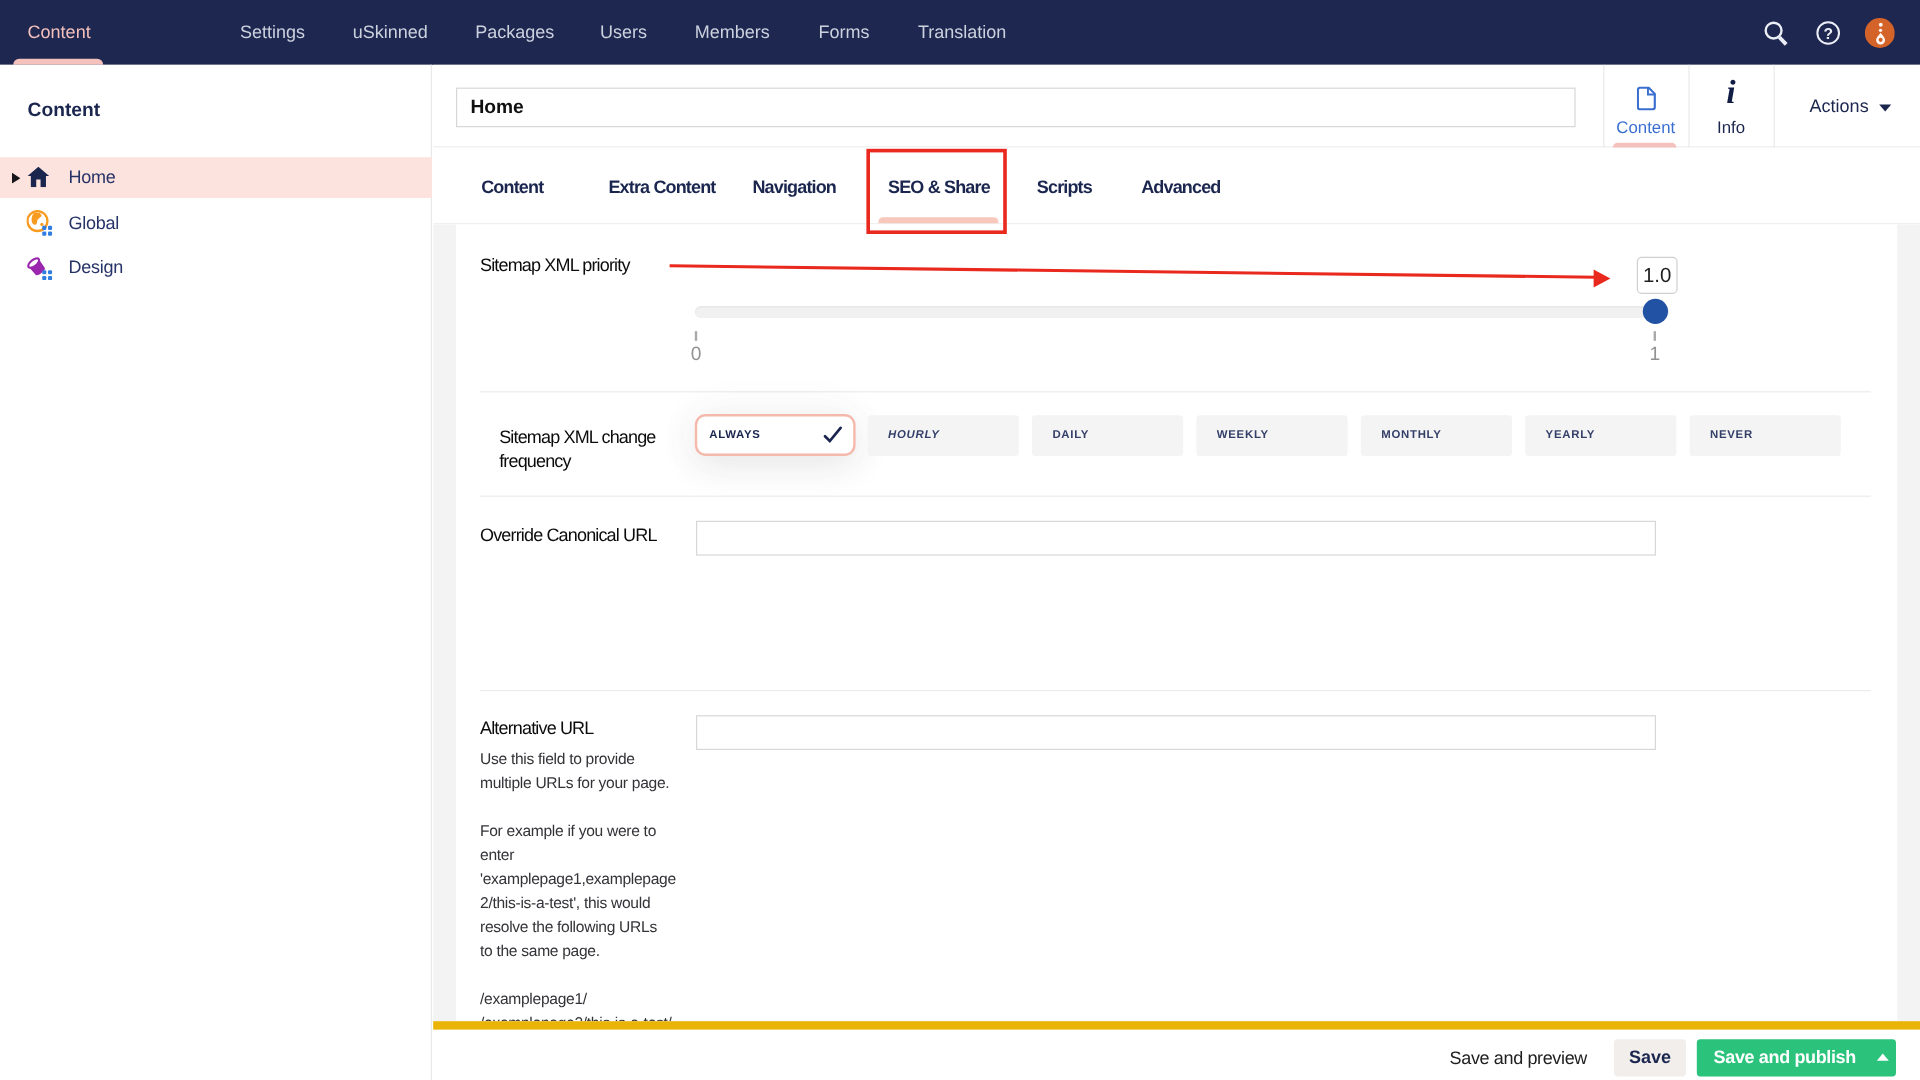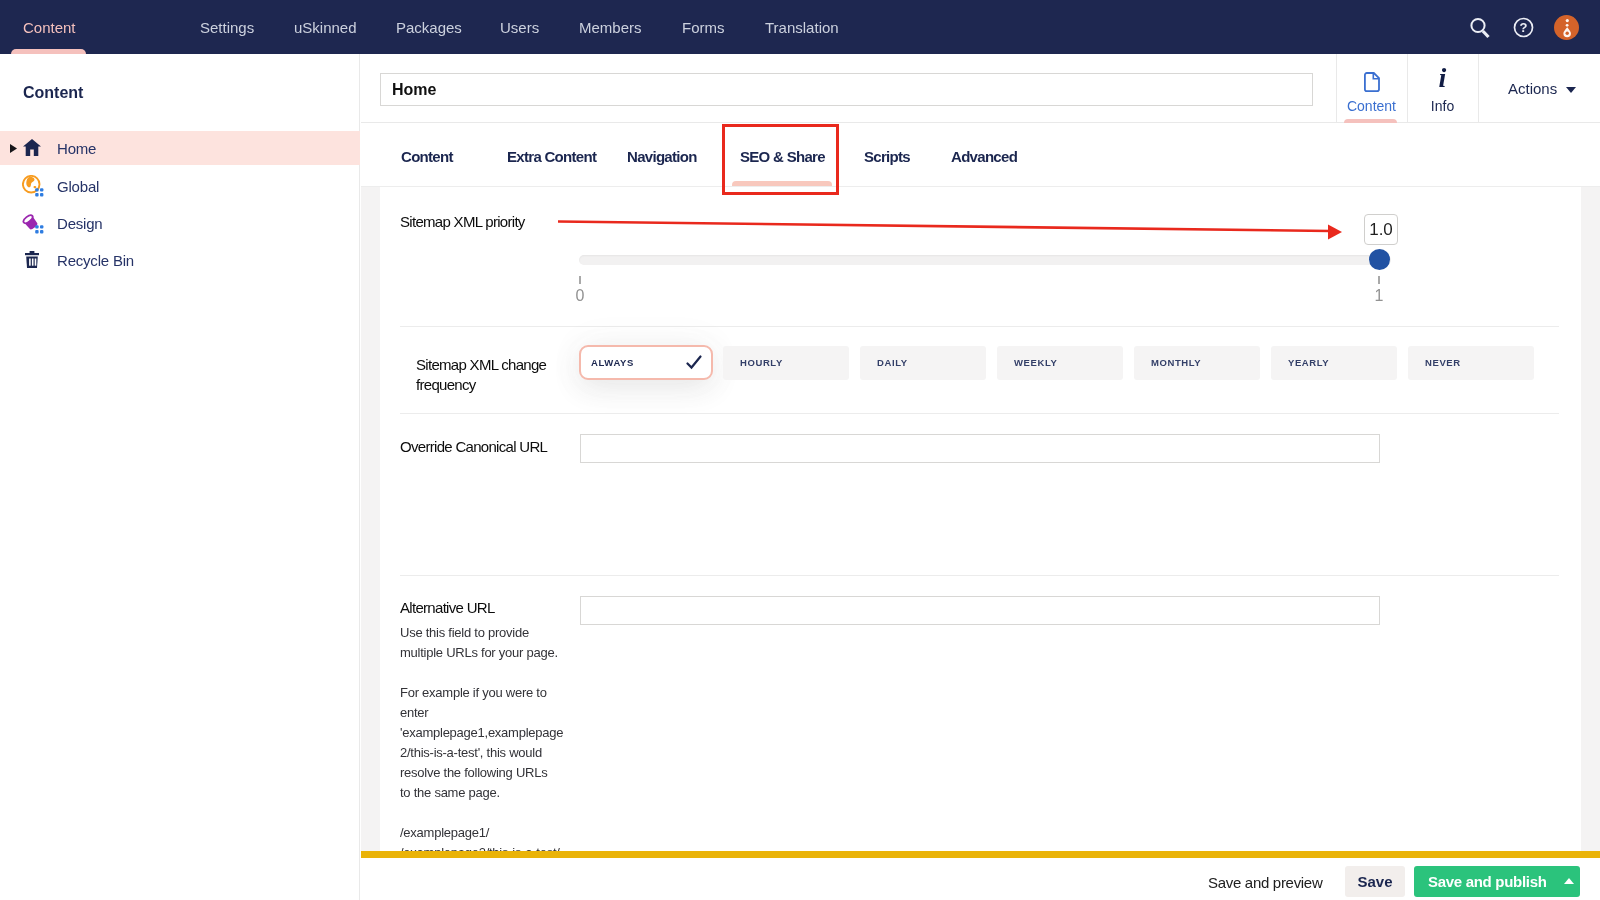--- a/index.html
+++ b/index.html
@@ -128,31 +128,20 @@
         <ellipse cx="8.2" cy="6.6" rx="5.4" ry="2.6" fill="#fff" stroke="#9b27af" stroke-width="1.8"></ellipse>
       </g>
       <rect x="13.2" y="13.2" width="3.4" height="3.4" rx="1" fill="#2f7de1"></rect>
       <rect x="18" y="13.2" width="3.4" height="3.4" rx="1" fill="#2f7de1"></rect>
       <rect x="13.2" y="18" width="3.4" height="3.4" rx="1" fill="#2f7de1"></rect>
       <rect x="18" y="18" width="3.4" height="3.4" rx="1" fill="#2f7de1"></rect>
     </svg>
     <span class="treelabel">Design</span>
   </div>
 
-  <div class="treerow" style="top:189px; height:34px;">
-    <svg class="abs" style="left:25px;top:8px;" width="14" height="17" viewBox="0 0 14 17">
-      <rect x="0" y="2" width="14" height="2.2" fill="#1b264f"></rect>
-      <rect x="4.6" y="0" width="4.8" height="2.2" fill="#1b264f"></rect>
-      <path d="M1.2 5.4 L12.8 5.4 L12 17 L2 17 Z" fill="#1b264f"></path>
-      <rect x="4.1" y="7.5" width="1.6" height="7.2" fill="#fff"></rect>
-      <rect x="6.9" y="7.5" width="1.6" height="7.2" fill="#fff"></rect>
-      <rect x="9.7" y="7.5" width="1.6" height="7.2" fill="#fff"></rect>
-    </svg>
-    <span class="treelabel">Recycle Bin</span>
-  </div>
 </div>
 
 <div id="header">
   <input id="name-input" value="Home" style="">
   <div class="hsep" style="left:975px;"></div>
   <div class="hsep" style="left:1046px;"></div>
   <div class="hsep" style="left:1117px;"></div>
 
   <div class="apptab" style="left:975px; width:71px;">
     <svg class="abs" style="left:28px;top:18px;" width="16" height="20" viewBox="0 0 16 20">
@@ -197,21 +186,21 @@
   <div class="ticklabel" style="left:204px;">0</div>
   <div class="ticklabel" style="left:1003px;">1</div>
   <div class="rowsep" style="top:139px;"></div>
 
   <div class="flabel" style="top:168px;margin-left:16px;">Sitemap XML change<br>frequency</div>
   <div id="fbtn-always">ALWAYS
     <svg class="abs" style="left:105px;top:8px;" width="16" height="15" viewBox="0 0 16 15">
       <path d="M1.5 8.5 L5.5 12.5 L14.5 1.5" fill="none" stroke="#1b264f" stroke-width="2.2" stroke-linecap="round"></path>
     </svg>
   </div>
-  <div class="fbtn" style="left:362px; width:126px;">HOURLY</div>
+  <div class="fbtn" style="left:362px; width:126px;font-style:italic;">HOURLY</div>
   <div class="fbtn" style="left:499px; width:126px;">DAILY</div>
   <div class="fbtn" style="left:636px; width:126px;">WEEKLY</div>
   <div class="fbtn" style="left:773px; width:126px;">MONTHLY</div>
   <div class="fbtn" style="left:910px; width:126px;">YEARLY</div>
   <div class="fbtn" style="left:1047px; width:126px;">NEVER</div>
   <div class="rowsep" style="top:226px;"></div>
 
   <div class="flabel" style="top:250px;">Override Canonical URL</div>
   <input class="finput" style="top: 247px;">
   <div class="rowsep" style="top:388px;"></div>

